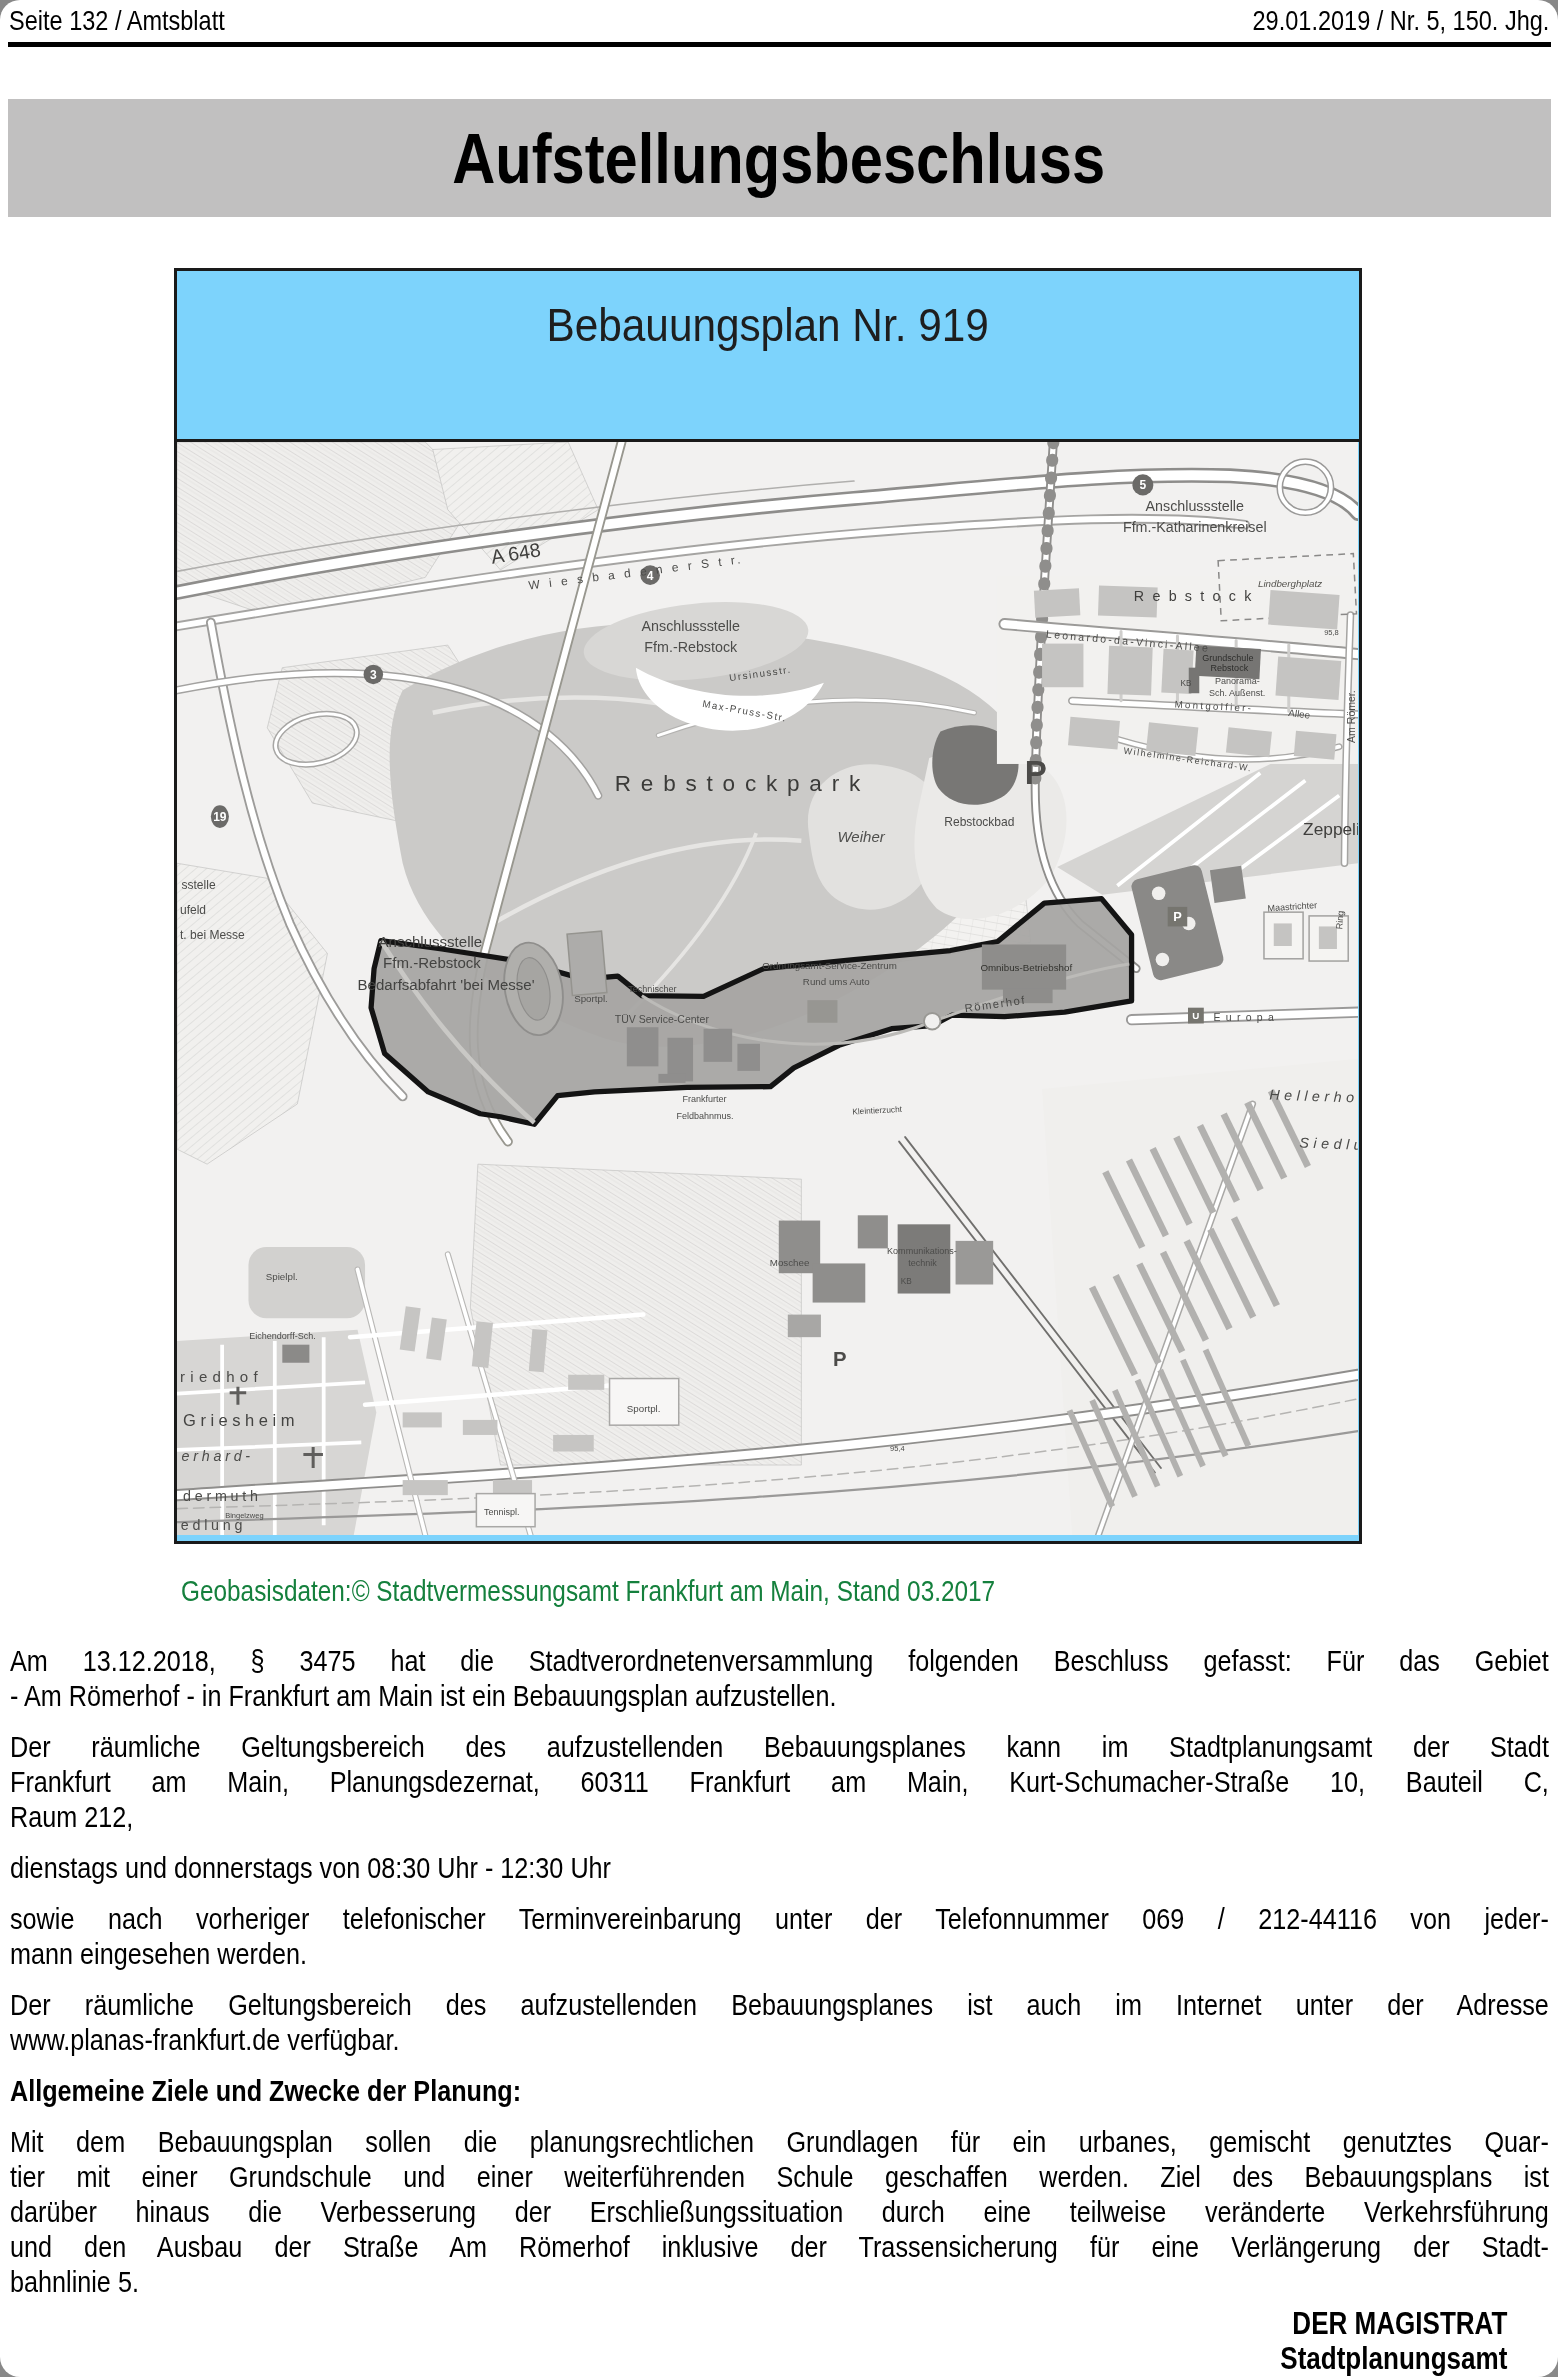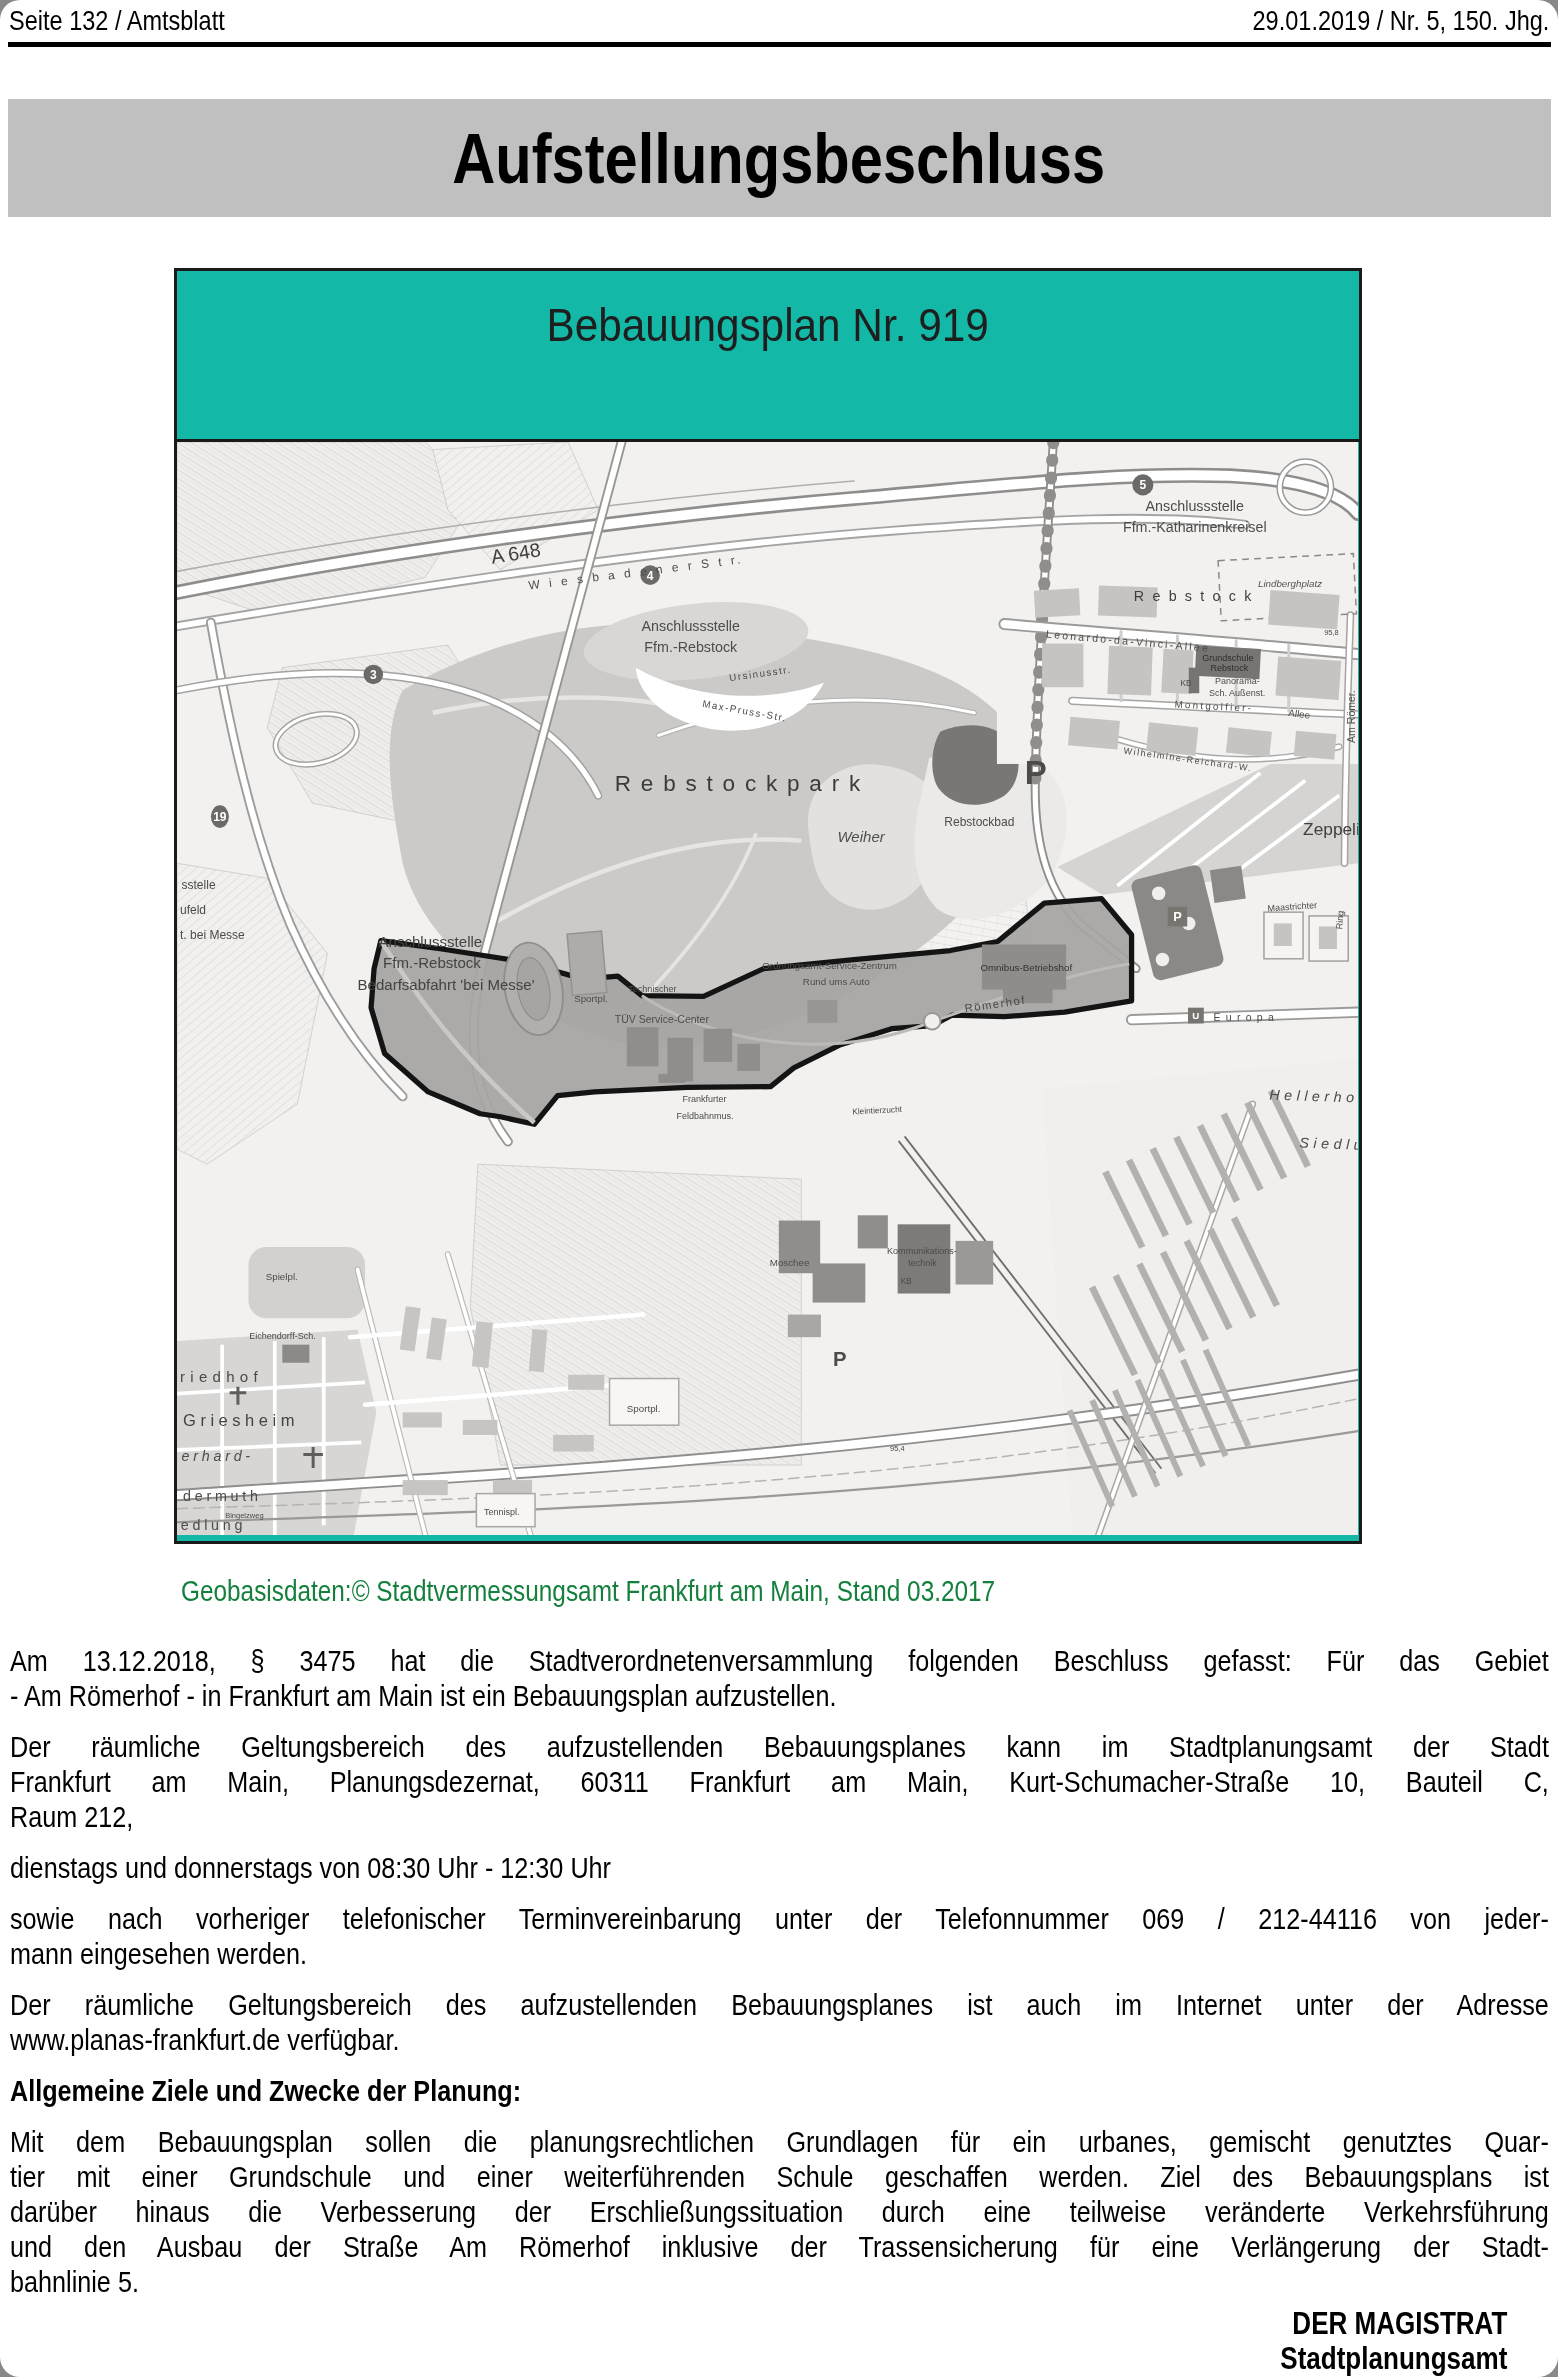--- a/index.html
+++ b/index.html
@@ -14,21 +14,21 @@
 
   .hdr-left{position:absolute;left:9px;top:4.5px;font-size:28px;white-space:nowrap;}
   .hdr-right{position:absolute;right:9px;top:4.5px;font-size:28px;white-space:nowrap;text-align:left;}
   .hdr-rule{position:absolute;left:7.5px;right:7.5px;top:42px;height:4.5px;background:#000;}
 
   .banner{position:absolute;left:7.5px;right:7.5px;top:99px;height:118px;
     background:#c1c0c0;display:flex;align-items:center;justify-content:center;}
   .banner-title{font-size:71px;font-weight:bold;letter-spacing:0px;white-space:nowrap;}
 
   .figure{position:absolute;left:174px;top:268px;width:1188px;height:1276px;
-    border:3.8px solid #1a1a1a;background:#14b8a6;}
+    border:3.8px solid #1a1a1a;background:#7dd3fc;}
   .fig-titlebox{height:171px;border-bottom:3.8px solid #1a1a1a;text-align:center;padding-top:25.6px;}
   .fig-title1{font-size:47px;color:#1e1e1e;transform:scaleX(0.9);transform-origin:50% 0;display:inline-block;white-space:nowrap;}
   .fig-title2{font-size:38px;color:#1e1e1e;transform:scaleX(0.9);transform-origin:50% 0;display:inline-block;white-space:nowrap;margin-top:9px;}
   .fig-map{width:1181px;height:1093px;display:block;}
 
   .caption{position:absolute;left:181px;top:1575px;font-size:29px;color:#15803d;white-space:nowrap;}
 
   .bodytext{position:absolute;left:9.8px;top:1643px;width:1832px;}
   .para{margin:0 0 16px 0;}
   .para.heading .pline{font-weight:bold;}

